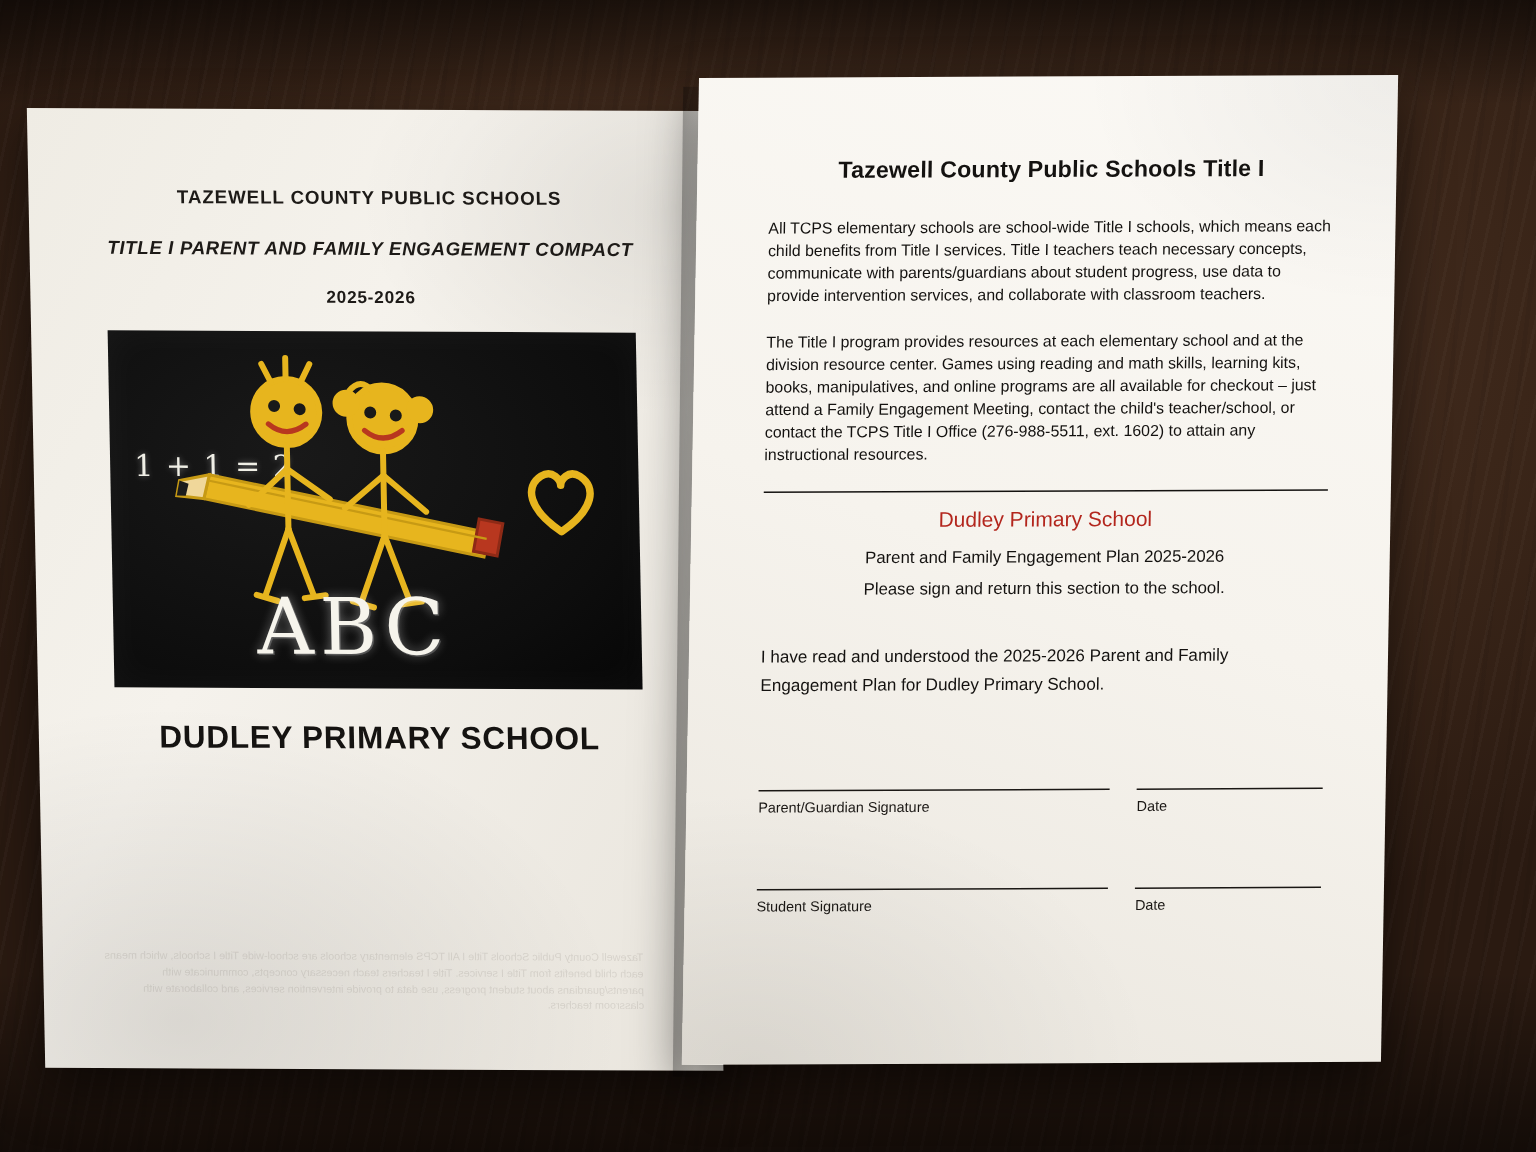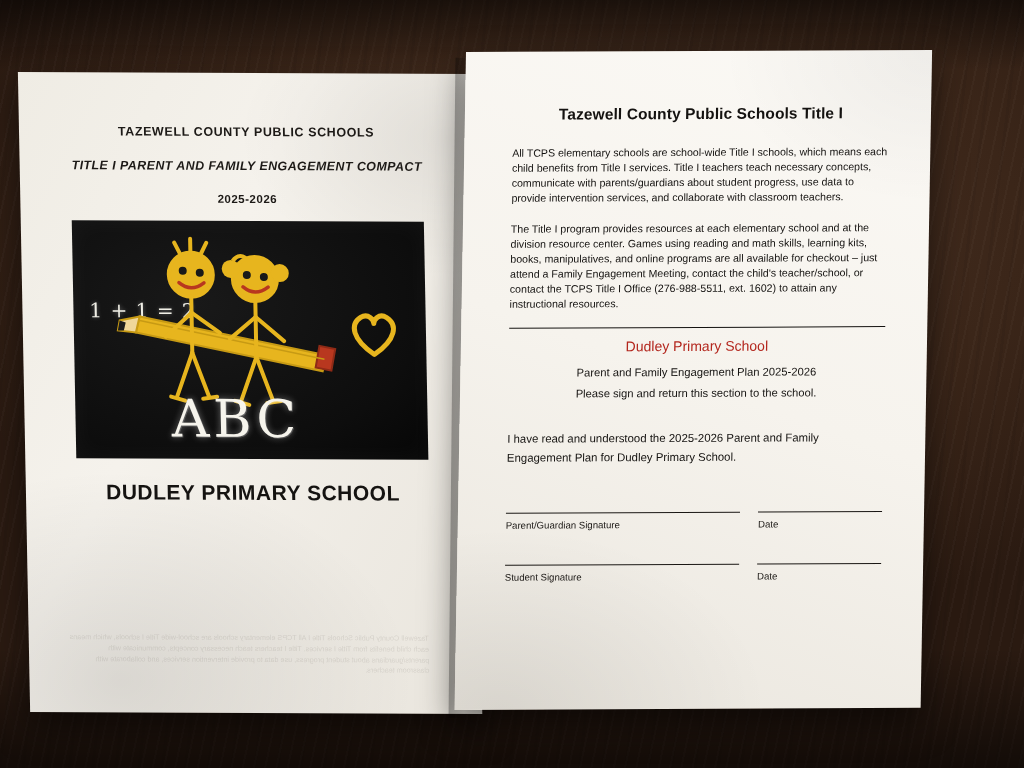--- a/index.html
+++ b/index.html
@@ -214,21 +214,21 @@
   }
 
   .sig-block { margin-top: 46px; }
   .sig-row {
     display: flex;
     align-items: flex-end;
     margin-bottom: 34px;
   }
   .sig-field { position: relative; }
   .sig-field.name { width: 246px; }
-  .sig-field.date { width: 130px; margin-left: 18px; }
+  .sig-field.date { width: 130px; margin-left: 18px; margin-top: 14px; }
   .sig-rule {
     height: 1px;
     background: #1a1714;
     margin-bottom: 6px;
   }
   .sig-label {
     font-size: 9.6px;
     color: #1a1714;
   }
 

